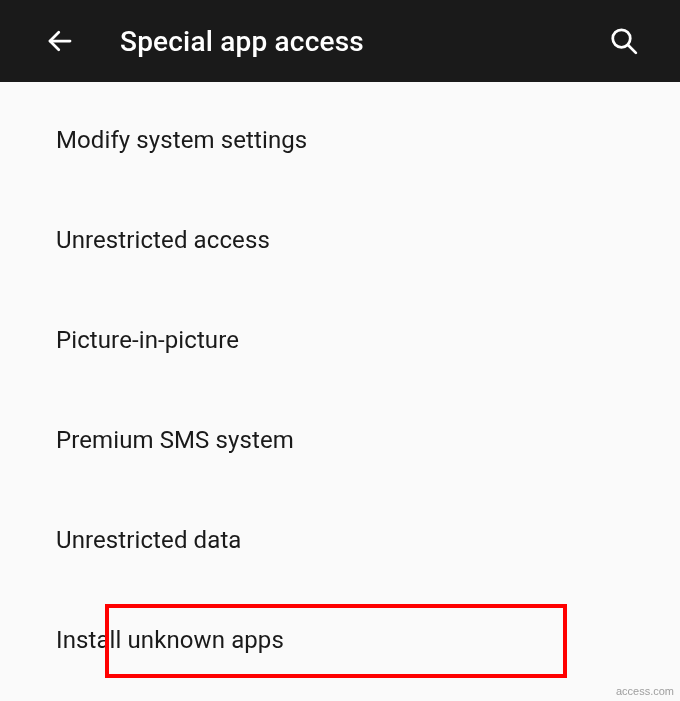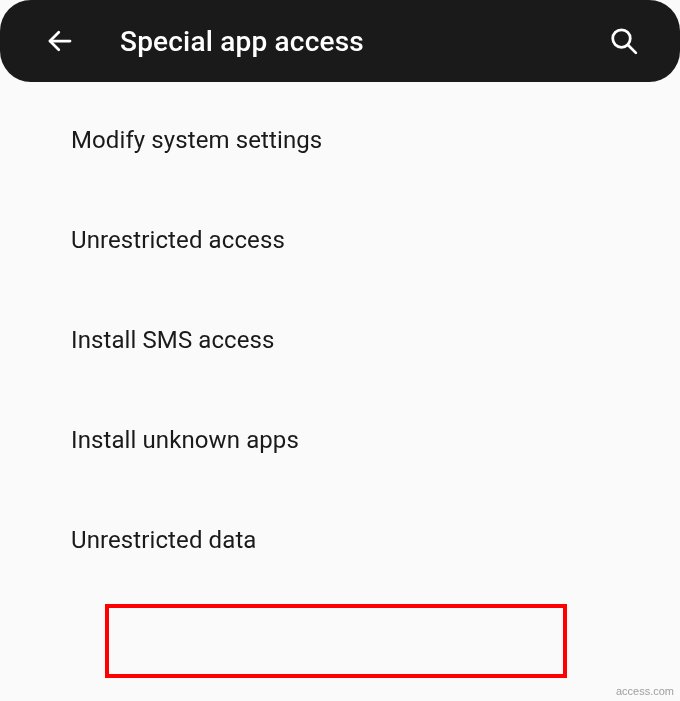--- a/index.html
+++ b/index.html
@@ -15,21 +15,20 @@
       position: relative;
       overflow: hidden;
     }
     .appbar {
       background: #1a1a1a;
       height: 82px;
       display: flex;
       align-items: center;
       padding: 0 24px;
       color: #ffffff;
-      border-radius: 31px;
     }
     .back-btn {
       width: 48px;
       height: 48px;
       display: flex;
       align-items: center;
       justify-content: center;
       margin-left: 12px;
       cursor: pointer;
     }
@@ -52,21 +51,20 @@
     .list {
       padding-top: 8px;
     }
     .list-item {
       height: 100px;
       display: flex;
       align-items: center;
       padding-left: 56px;
       cursor: pointer;
       position: relative;
-      margin-left: 15px;
     }
     .list-item-label {
       font-size: 24px;
       color: #1a1a1a;
       letter-spacing: 0.1px;
     }
     .highlight {
       position: absolute;
       left: 105px;
       top: 604px;
@@ -104,25 +102,28 @@
 </div>
 
 <div class="list">
   <div class="list-item">
     <span class="list-item-label">Modify system settings</span>
   </div>
   <div class="list-item">
     <span class="list-item-label">Unrestricted access</span>
   </div>
   <div class="list-item">
-    <span class="list-item-label">Install SMS access</span>
+    <span class="list-item-label">Picture-in-picture</span>
+  </div>
+  <div class="list-item">
+    <span class="list-item-label">Premium SMS system</span>
+  </div>
+  <div class="list-item">
+    <span class="list-item-label">Unrestricted data</span>
   </div>
   <div class="list-item">
     <span class="list-item-label">Install unknown apps</span>
-  </div>
-  <div class="list-item">
-    <span class="list-item-label">Unrestricted data</span>
   </div>
 </div>
 
 <div class="highlight"></div>
 
 <div class="watermark">access.com</div>
 
 </body></html>

